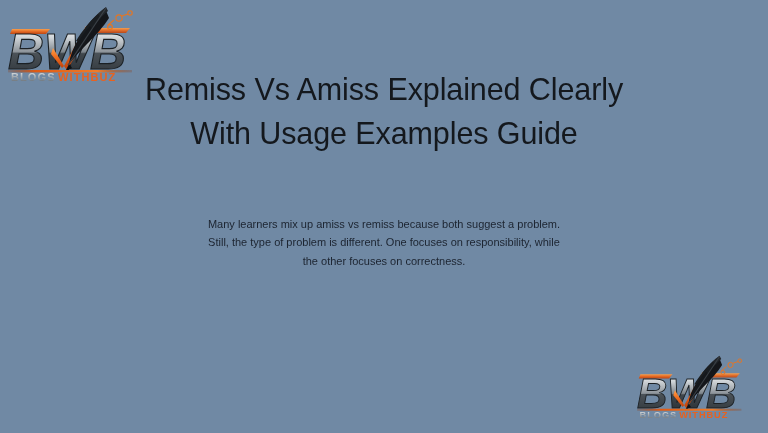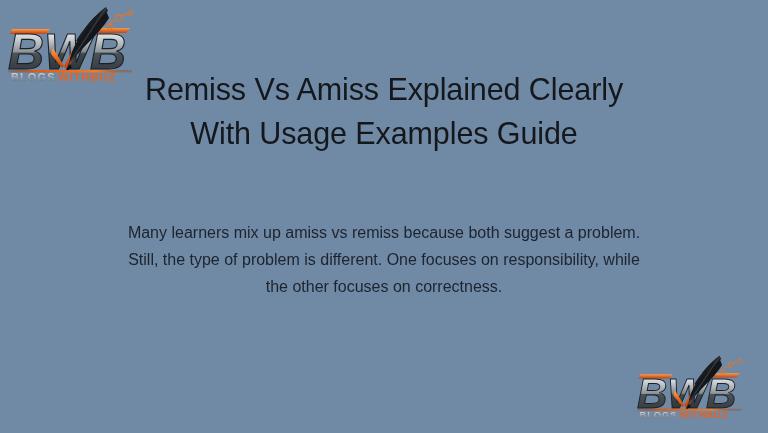--- a/index.html
+++ b/index.html
@@ -59,21 +59,21 @@
   }
 
   
   .body-text {
     position: absolute;
     left: 50%;
     transform: translateX(-50%);
     top: 204px;
     width: 566px;
     text-align: center;
-    font-size: 16px;
+    font-size: 11px;
     line-height: 1.68;
     font-weight: 400;
     color: #1c2430;
     white-space: pre-line;
   }
 </style>
 </head>
 <body>
 
 <div id="slide" style="background: rgb(112, 137, 164);">

